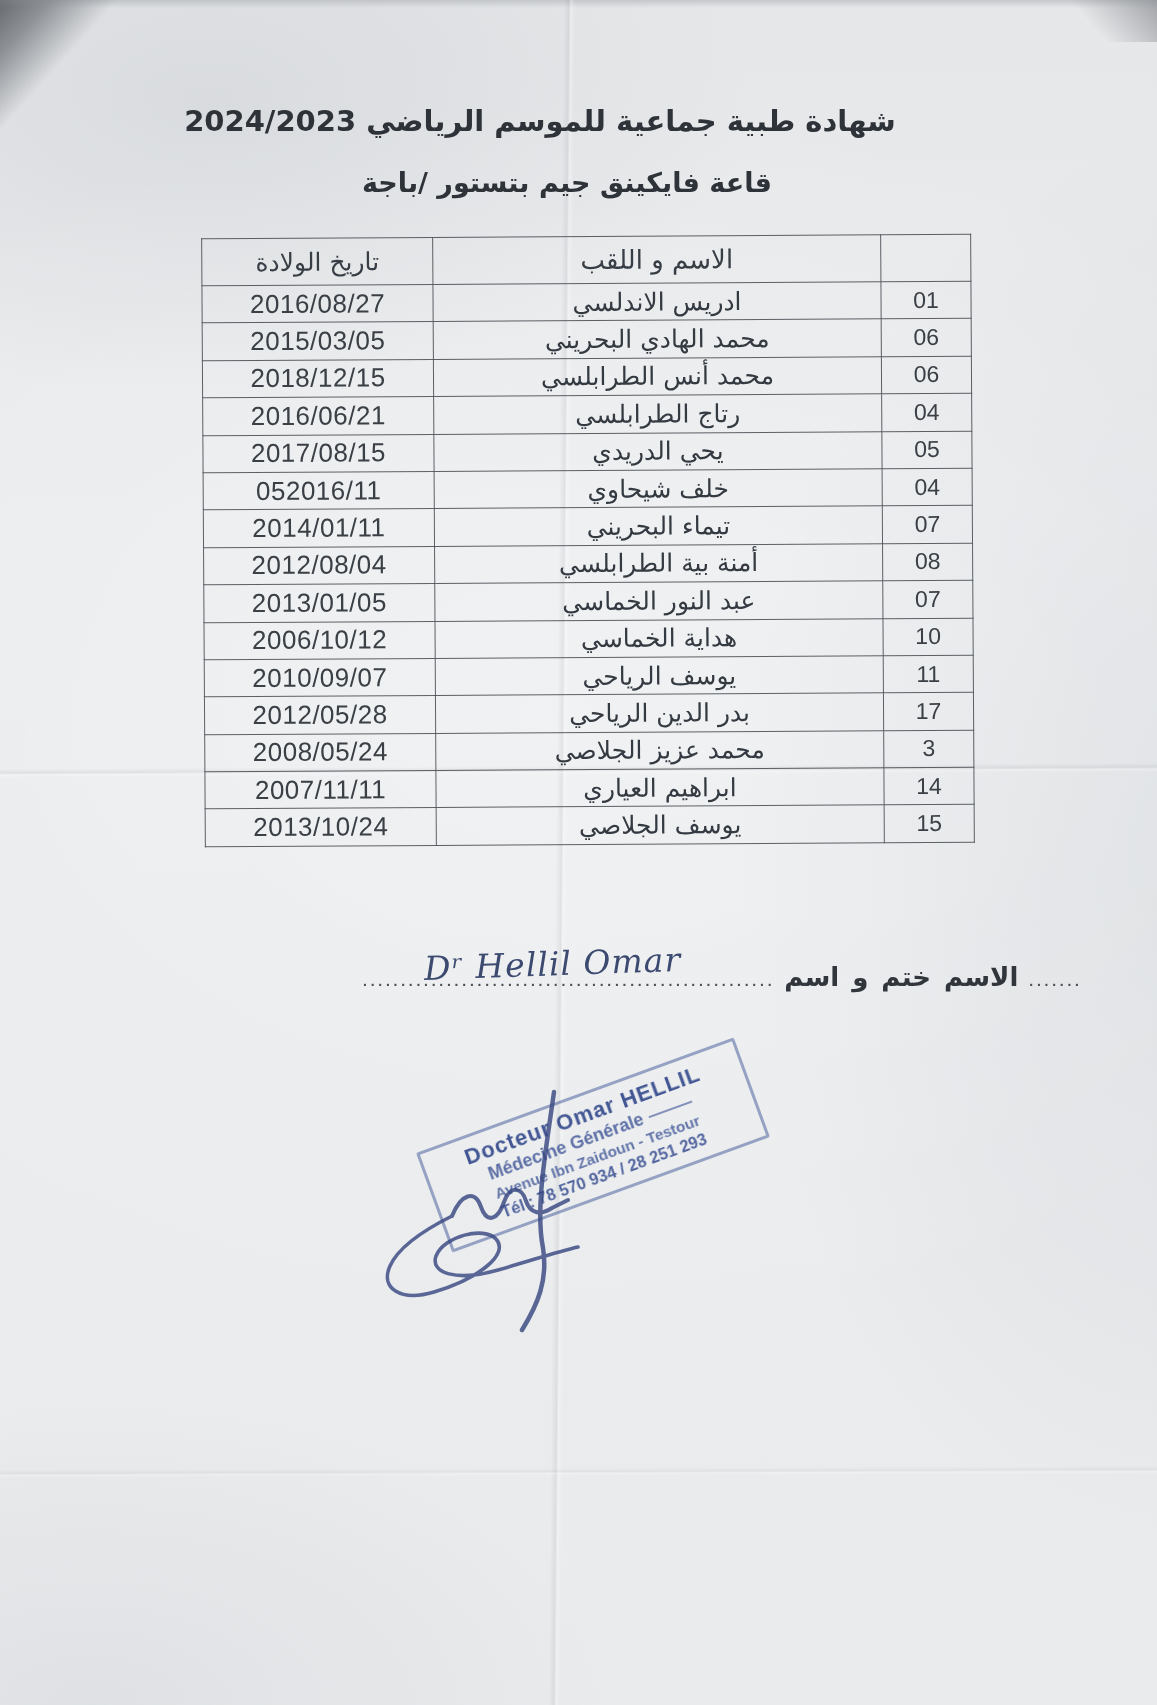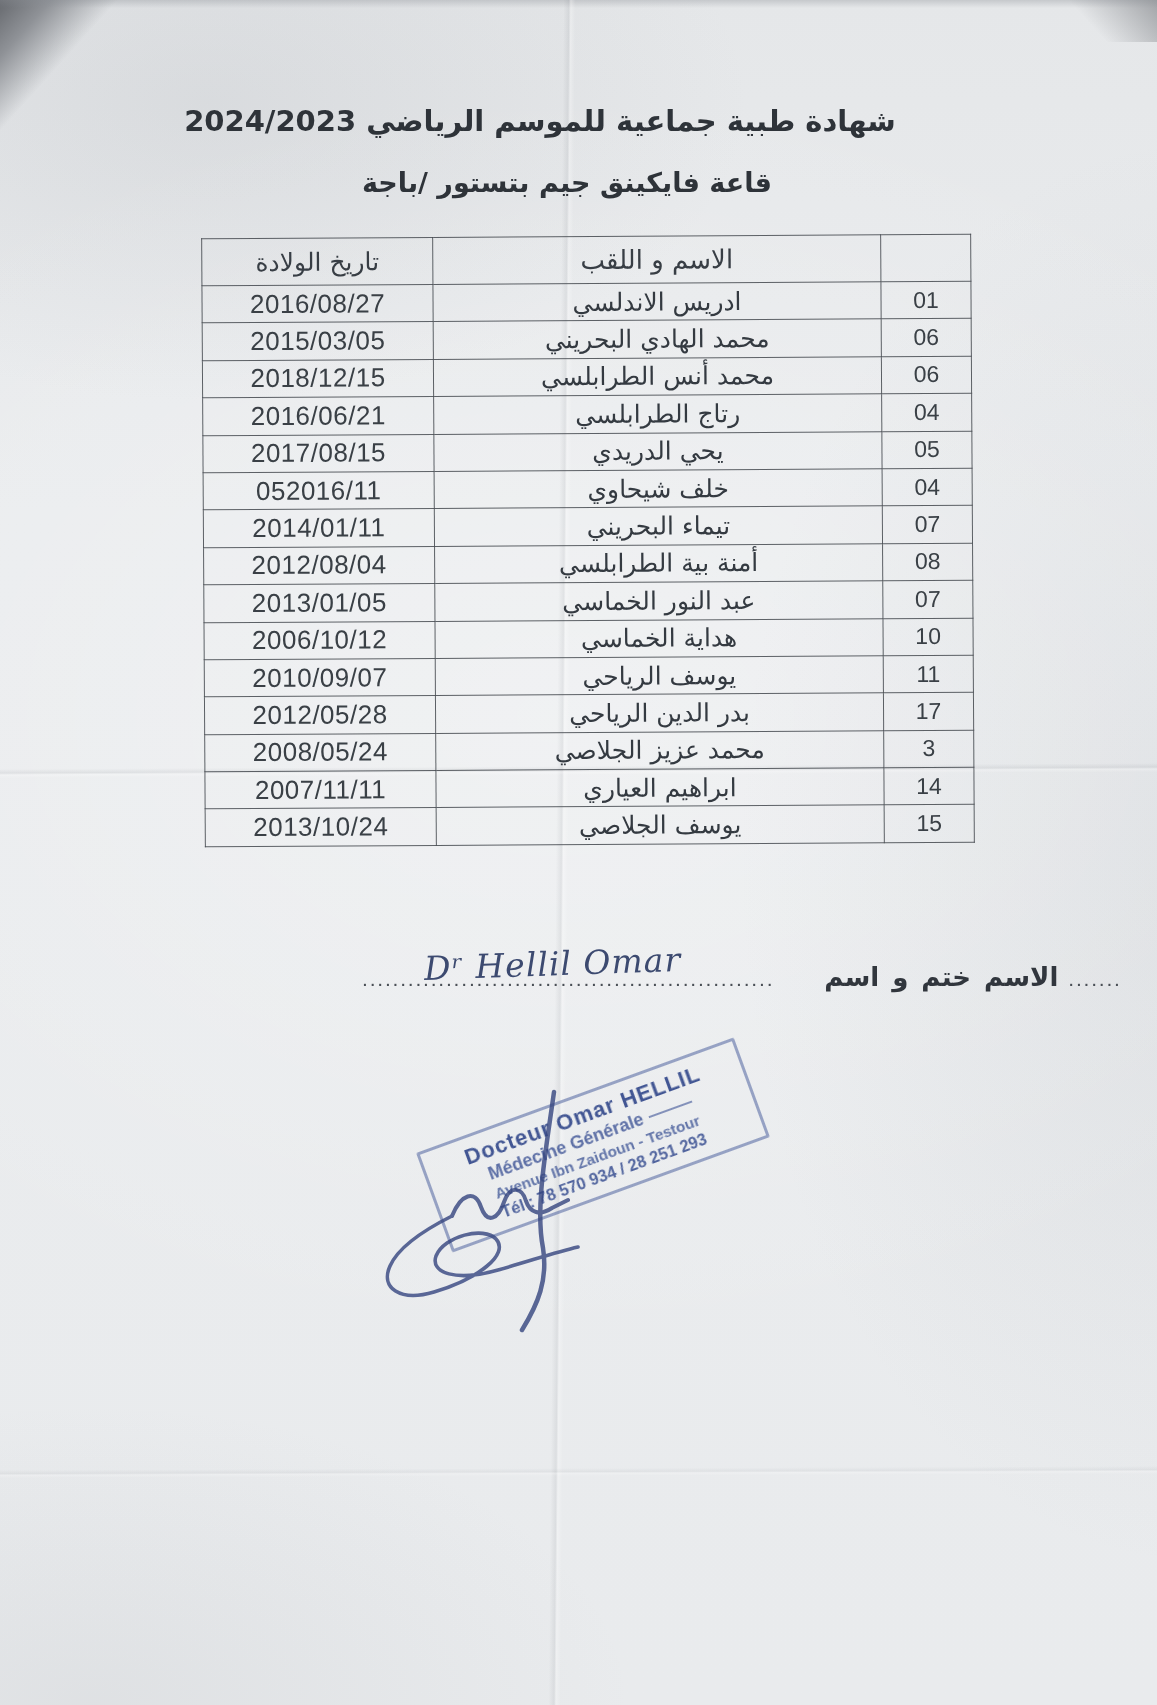--- a/index.html
+++ b/index.html
@@ -61,21 +61,21 @@
   .cell-date { font-size:26px; color:#3a4046; font-family:"Liberation Sans","DejaVu Sans",sans-serif; letter-spacing:0.5px; }
   .cell-name { font-size:25px; color:#343a41; direction:rtl; }
   .cell-num  { font-size:23px; color:#3a4046; font-family:"Liberation Sans","DejaVu Sans",sans-serif; }
 
   
   .sigline {
     position:absolute; left:362px; top:962px; width:690px;
     display:flex; align-items:baseline; gap:10px; direction:ltr; white-space:nowrap;
   }
   .dots { font-size:21px; letter-spacing:1.8px; color:#4a4f56; font-family:"Liberation Sans",sans-serif; }
-  .siglabel { display:inline-flex; direction:ltr; gap:13px;margin-left:40px; }
+  .siglabel { display:inline-flex; direction:ltr; gap:13px; }
   .sig-word { font-size:26px; font-weight:bold; color:#31363d; direction:rtl; unicode-bidi:isolate; }
 
   .handwriting {
     position:absolute; left:424px; top:944px; width:280px;
     font-family:"DejaVu Serif", serif; font-style:italic; font-size:33px;
     color:#2e3d66; letter-spacing:1px; transform:rotate(-2deg);
     white-space:nowrap; opacity:0.92;
   }
 
   

